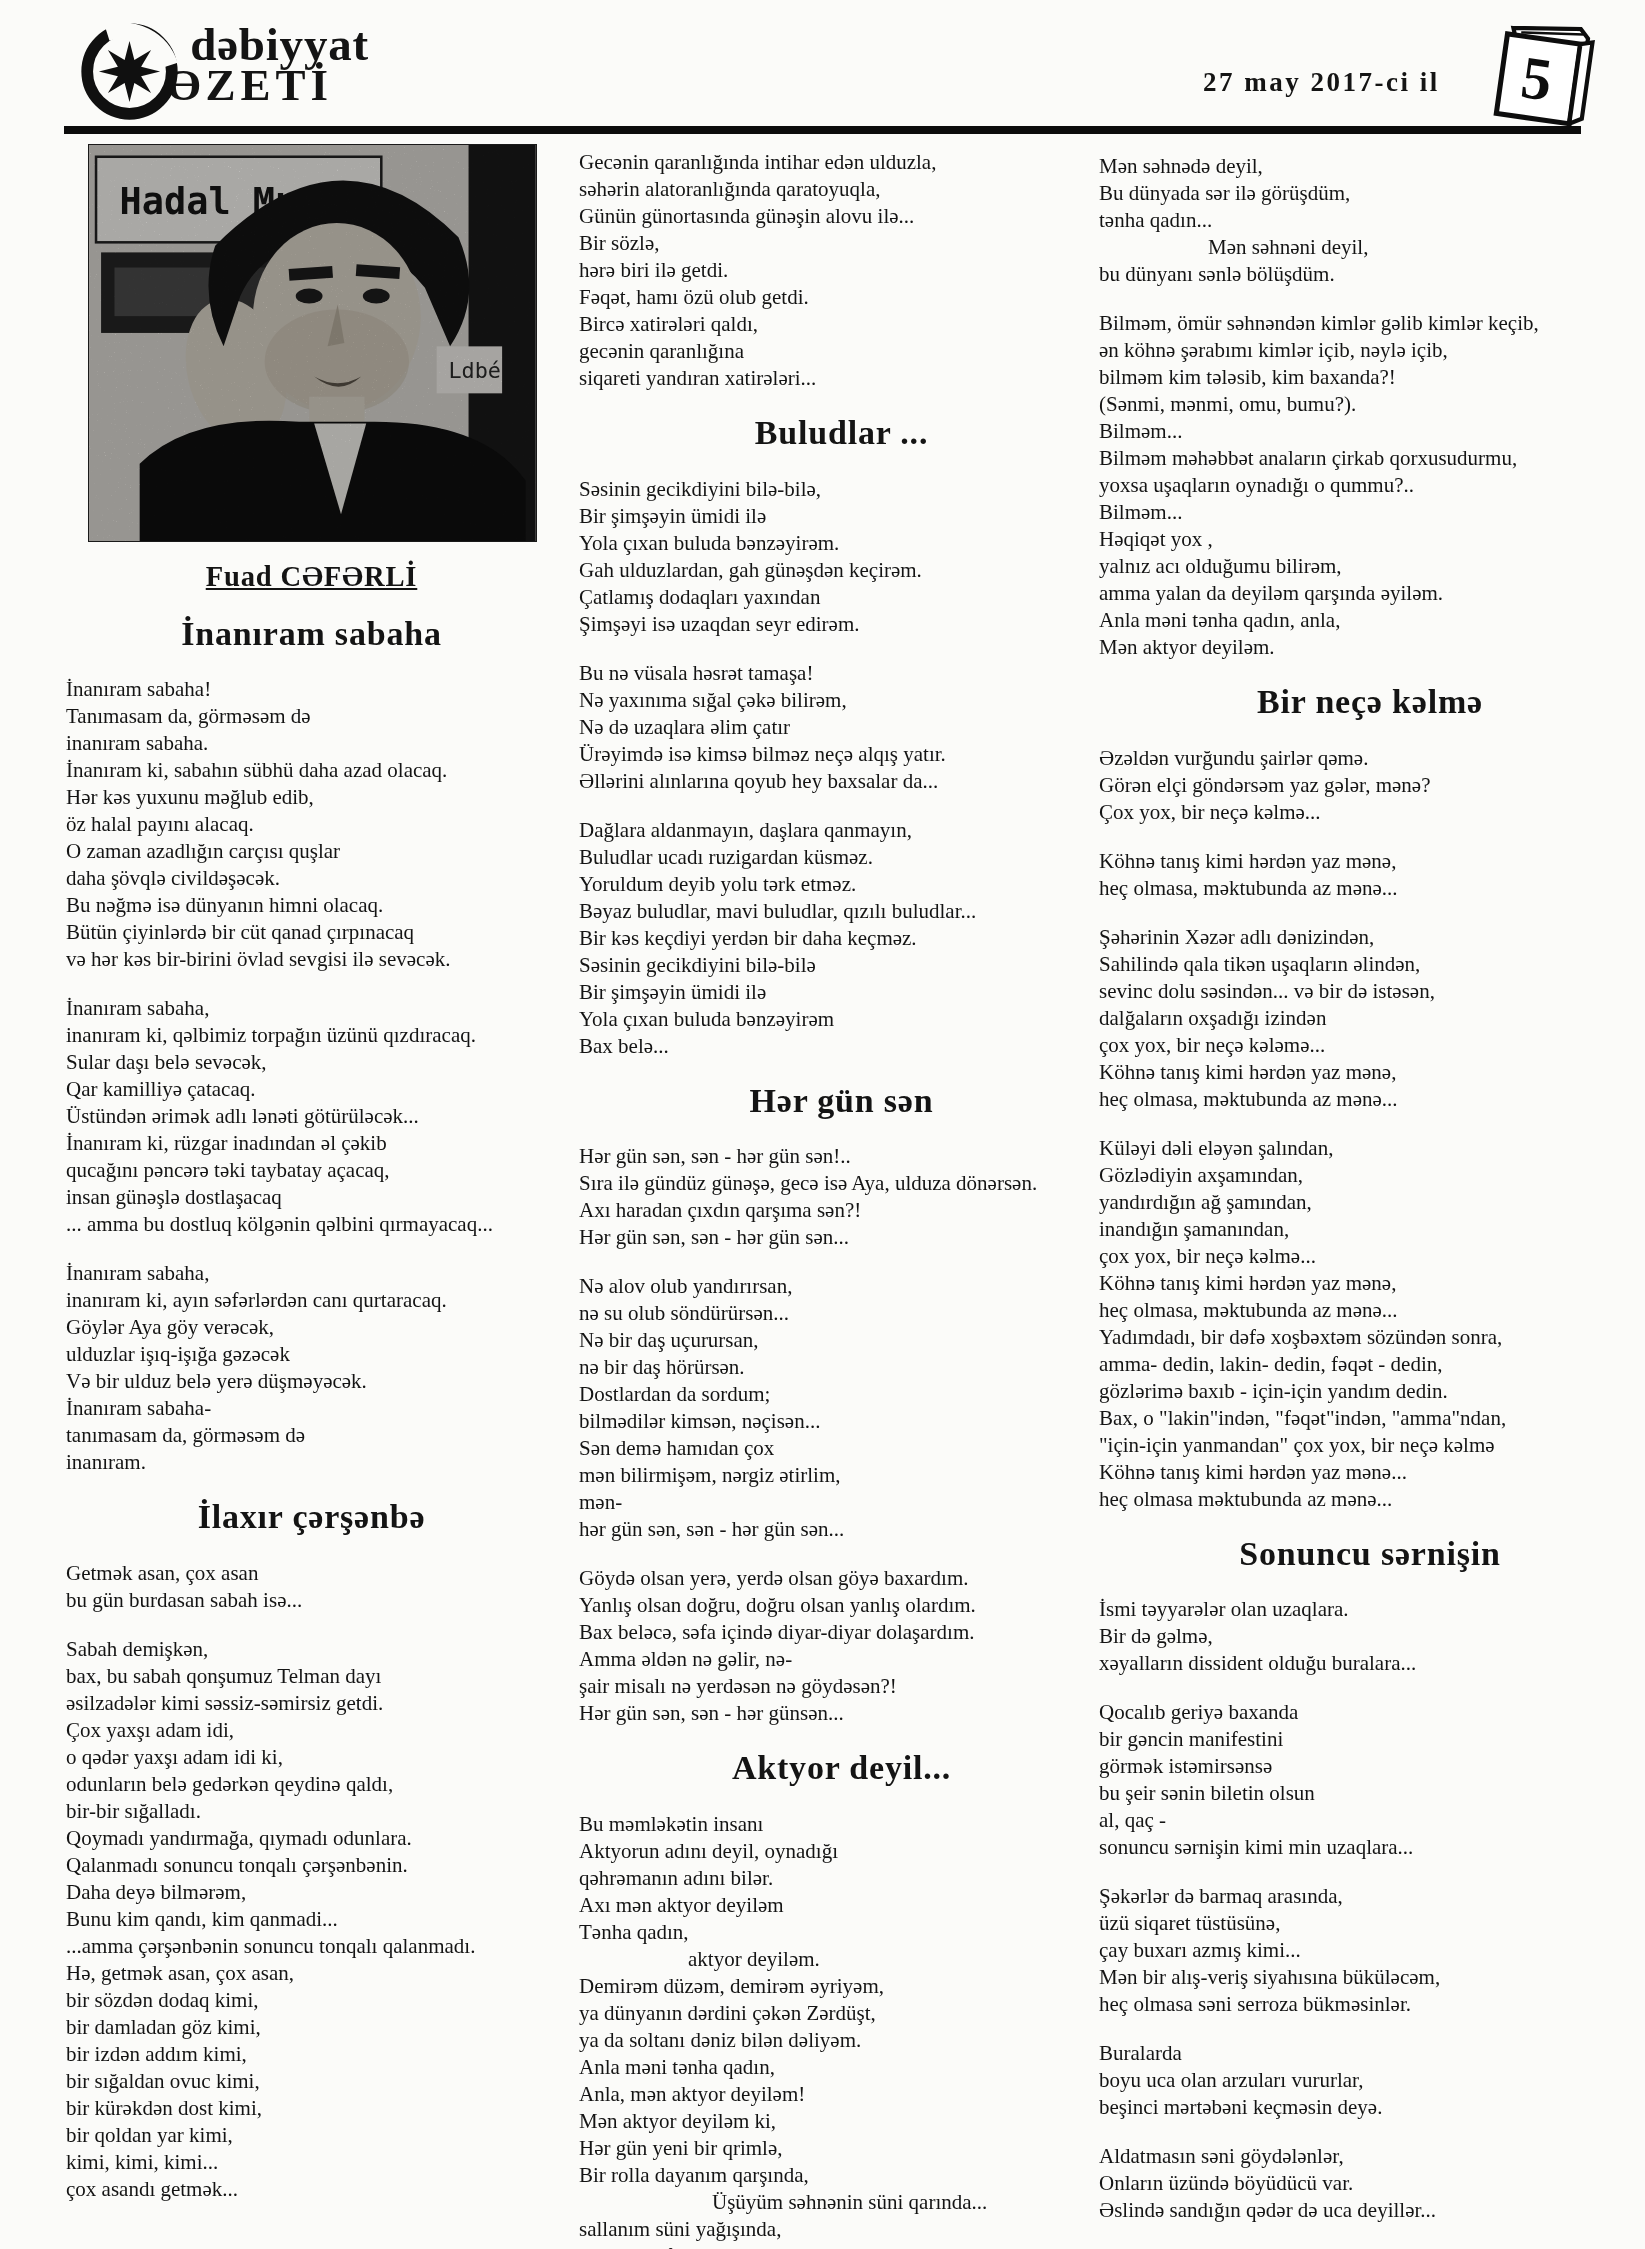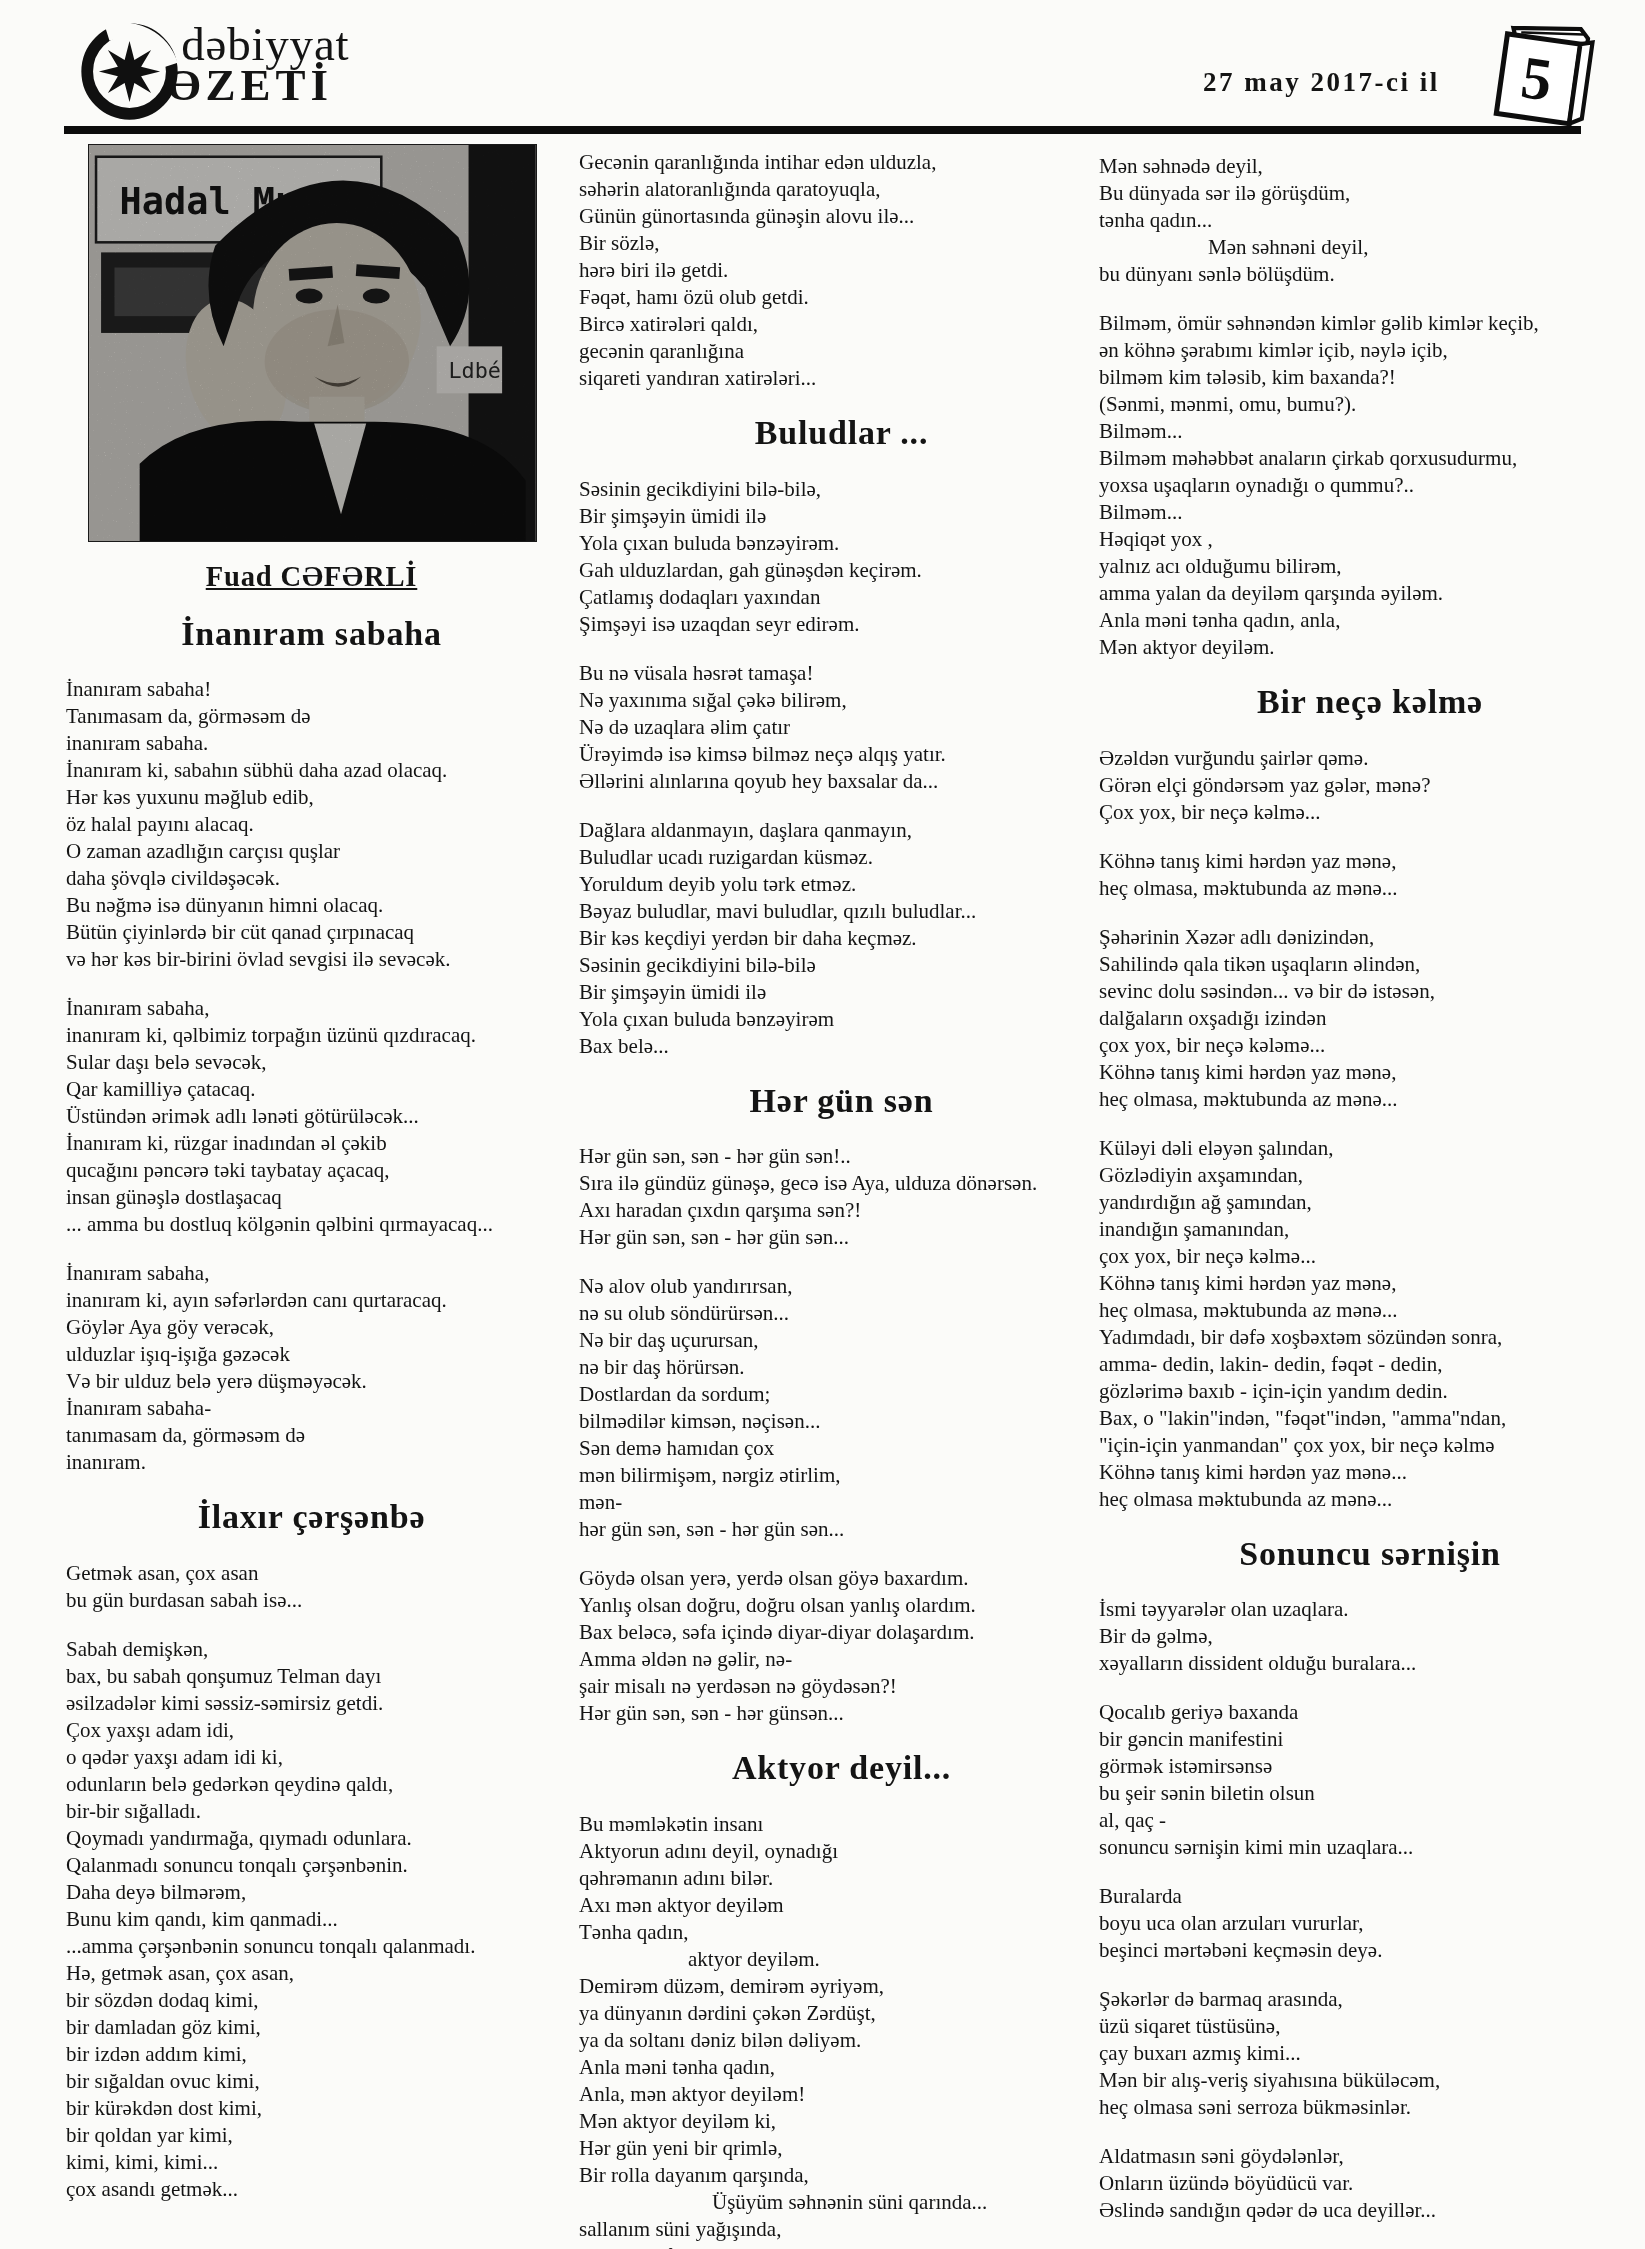--- a/index.html
+++ b/index.html
@@ -7,21 +7,21 @@
     width:1645px;height:2250px;background:#fbfbf9;position:relative;
     font-family:"Liberation Serif","DejaVu Serif",serif;color:#141414;
     -webkit-font-smoothing:antialiased;
   }
   #page{position:absolute;inset:0;overflow:hidden;}
 
   
   .masthead{position:absolute;left:80px;top:15px;display:flex;align-items:center;}
   .emblem{width:99px;height:99px;margin-right:-11.8px;position:relative;top:6.7px;}
   .logo-text{display:flex;flex-direction:column;line-height:1;}
-  .logo-line1{font-weight:normal;font-size:47px;letter-spacing:0.8px;margin-left:14px;}
+  .logo-line1{font-weight:bold;font-size:47px;letter-spacing:0.8px;margin-left:23px;}
   .logo-line2{font-weight:bold;font-size:45px;letter-spacing:5px;margin-top:-5px;}
   .issue-date{position:absolute;left:1203px;top:67px;font-weight:bold;font-size:27px;letter-spacing:2.5px;white-space:nowrap;}
   .page-book{position:absolute;left:1475px;top:15px;width:149px;height:119px;}
   .head-rule{position:absolute;left:64px;top:126px;width:1517px;height:8.4px;background:#0c0c0c;}
 
   
   .col{position:absolute;top:144px;}
   #col-0{left:66px;width:491px;}
   #col-1{left:579px;width:525px;top:149px;}
   #col-2{left:1099px;width:542px;top:153px;}
@@ -323,32 +323,32 @@
       </div>
       <div class="stanza">
         <div class="line">Qocalıb geriyə baxanda</div>
         <div class="line">bir gəncin manifestini</div>
         <div class="line">görmək istəmirsənsə</div>
         <div class="line">bu şeir sənin biletin olsun</div>
         <div class="line">al, qaç -</div>
         <div class="line">sonuncu sərnişin kimi min uzaqlara...</div>
       </div>
       <div class="stanza">
-        <div class="line">Buralarda</div>
-        <div class="line">boyu uca olan arzuları vururlar,</div>
-        <div class="line">beşinci mərtəbəni keçməsin deyə.</div>
-      </div>
-      <div class="stanza">
         <div class="line">Şəkərlər də barmaq arasında,</div>
         <div class="line">üzü siqaret tüstüsünə,</div>
         <div class="line">çay buxarı azmış kimi...</div>
         <div class="line">Mən bir alış-veriş siyahısına büküləcəm,</div>
         <div class="line">heç olmasa səni serroza bükməsinlər.</div>
       </div>
       <div class="stanza">
+        <div class="line">Buralarda</div>
+        <div class="line">boyu uca olan arzuları vururlar,</div>
+        <div class="line">beşinci mərtəbəni keçməsin deyə.</div>
+      </div>
+      <div class="stanza">
         <div class="line">Aldatmasın səni göydələnlər,</div>
         <div class="line">Onların üzündə böyüdücü var.</div>
         <div class="line">Əslində sandığın qədər də uca deyillər...</div>
       </div>
     </div>
 
 </div>
 
 
 </body></html>

